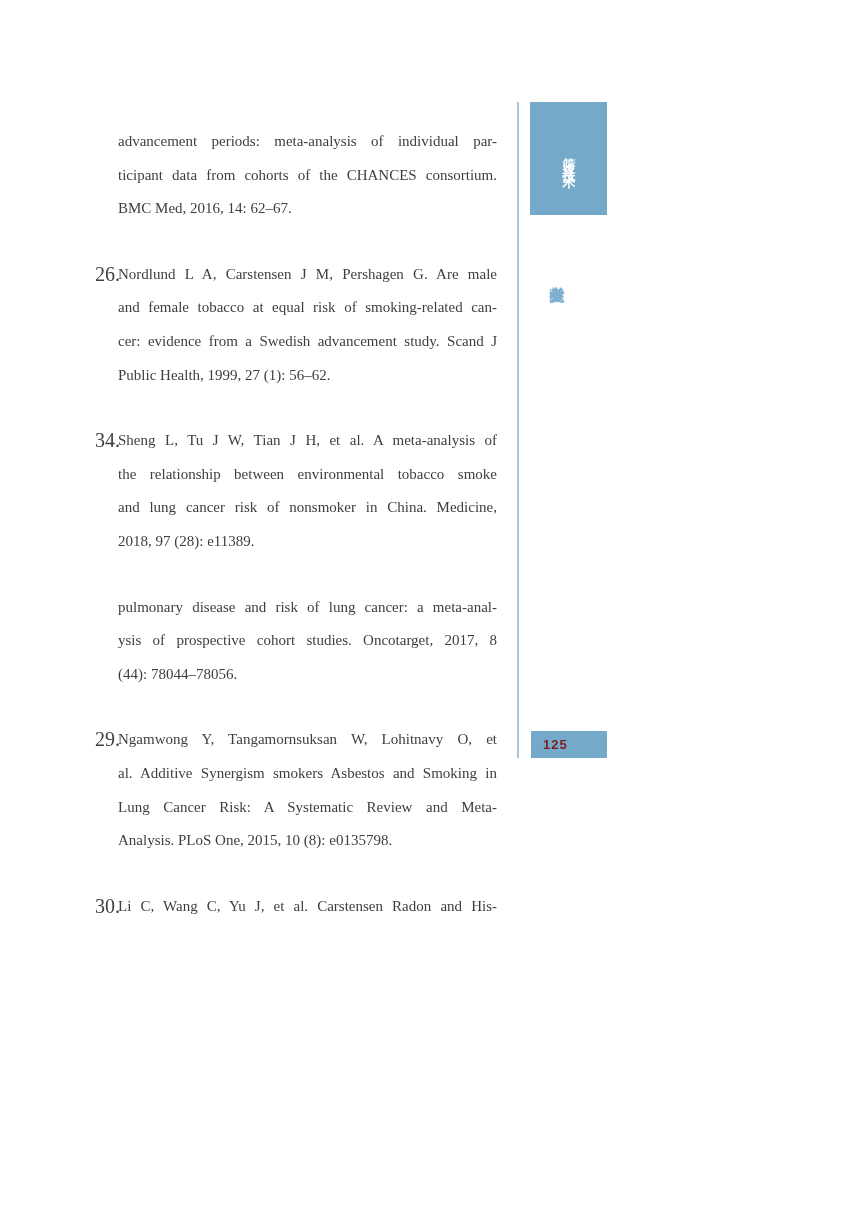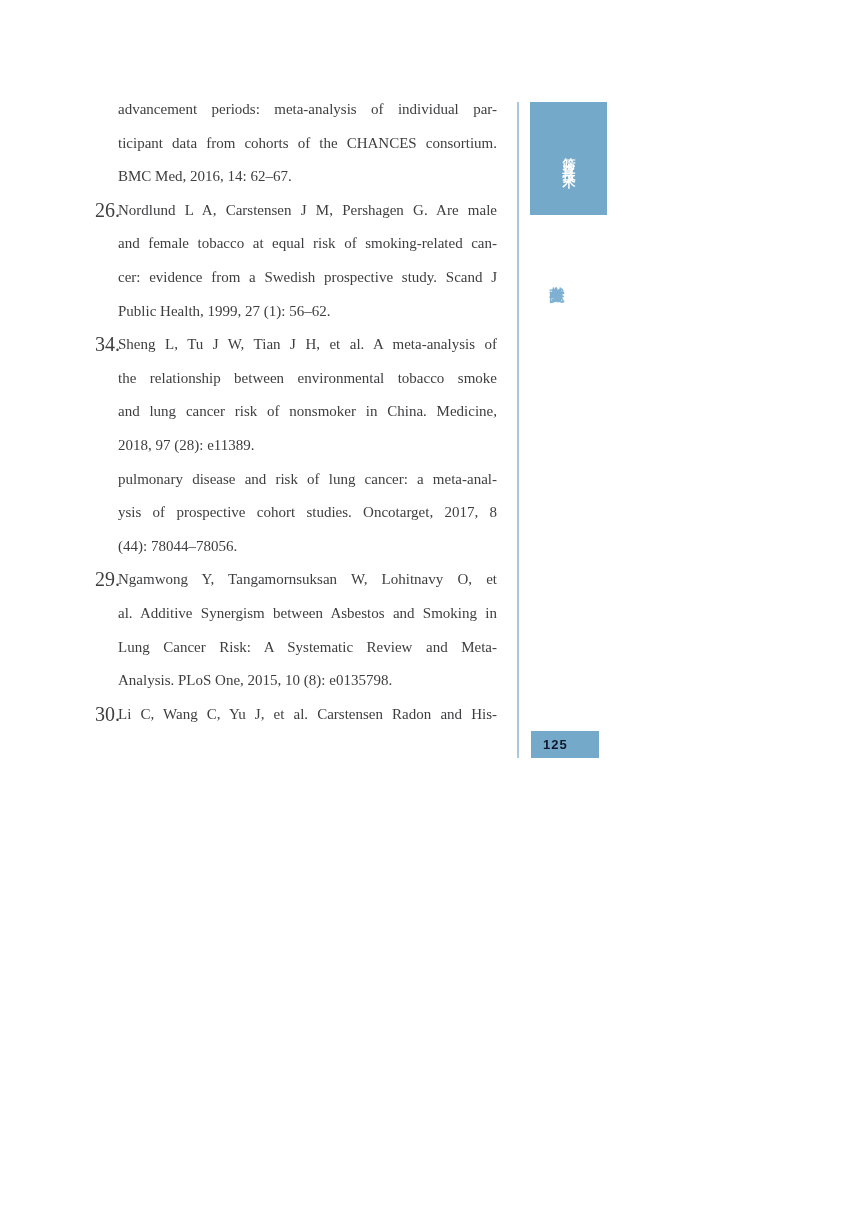--- a/index.html
+++ b/index.html
@@ -17,20 +17,21 @@
   
   .refs {
     position: absolute;
     left: 95px; top: 93px;
     width: 402px;
     color: #3e3e40;
   }
   .ref {
     position: relative;
     padding-left: 23px;
+    margin-top: 32px;
   }
   .line {
     position: relative;
     font-size: 15px;
     line-height: 33.6px;
     white-space: normal;
     color: #3e3e40;
   }
   .line.j {
     text-align: justify;
@@ -74,63 +75,63 @@
     text-orientation: upright;
     font-family: "Liberation Sans", sans-serif;
     font-size: 15px;
     font-weight: bold;
     letter-spacing: 0px;
     text-align: center;
   }
   .badge {
     position: absolute;
     left: 531px; top: 731px;
-    width: 68px; height: 27px;
+    width: 76px; height: 27px;
     display: flex;
     align-items: center;
     box-sizing: border-box;
     padding-left: 12px;
-    color: #0f172a;
+    color: #7f1d1d;
     font-family: "Liberation Sans", sans-serif;
     font-size: 13px;
     font-weight: bold;
     letter-spacing: 1px;
   }
 </style>
 </head>
 <body>
 
 <div class="page">
 
   <div class="refs" id="refs">
       <div class="ref">
         <div class="line j"><span>advancement periods: meta-analysis of individual par-</span></div>
         <div class="line j"><span>ticipant data from cohorts of the CHANCES consortium.</span></div>
         <div class="line"><span>BMC Med, 2016, 14: 62–67.</span></div>
       </div>
       <div class="ref">
         <div class="line j"><span class="num">26.</span><span>Nordlund L A, Carstensen J M, Pershagen G. Are male</span></div>
         <div class="line j"><span>and female tobacco at equal risk of smoking-related can-</span></div>
-        <div class="line j"><span>cer: evidence from a Swedish prospective study. Scand J</span></div>
+        <div class="line j"><span>cer: evidence from a Swedish advancement study. Scand J</span></div>
         <div class="line"><span>Public Health, 1999, 27 (1): 56–62.</span></div>
       </div>
       <div class="ref">
         <div class="line j"><span class="num">34.</span><span>Sheng L, Tu J W, Tian J H, et al. A meta-analysis of</span></div>
         <div class="line j"><span>the relationship between environmental tobacco smoke</span></div>
         <div class="line j"><span>and lung cancer risk of nonsmoker in China. Medicine,</span></div>
         <div class="line"><span>2018, 97 (28): e11389.</span></div>
       </div>
       <div class="ref">
         <div class="line j"><span>pulmonary disease and risk of lung cancer: a meta-anal-</span></div>
         <div class="line j"><span>ysis of prospective cohort studies. Oncotarget, 2017, 8</span></div>
         <div class="line"><span>(44): 78044–78056.</span></div>
       </div>
       <div class="ref">
         <div class="line j"><span class="num">29.</span><span>Ngamwong Y, Tangamornsuksan W, Lohitnavy O, et</span></div>
-        <div class="line j"><span>al. Additive Synergism between Asbestos and Smoking in</span></div>
+        <div class="line j"><span>al. Additive Synergism smokers Asbestos and Smoking in</span></div>
         <div class="line j"><span>Lung Cancer Risk: A Systematic Review and Meta-</span></div>
         <div class="line"><span>Analysis. PLoS One, 2015, 10 (8): e0135798.</span></div>
       </div>
       <div class="ref">
         <div class="line j"><span class="num">30.</span><span>Li C, Wang C, Yu J, et al. Carstensen Radon and His-</span></div>
       </div>
     </div>
 
   <div class="divider" id="divider" style="background: rgb(169, 200, 220);"></div>
 

